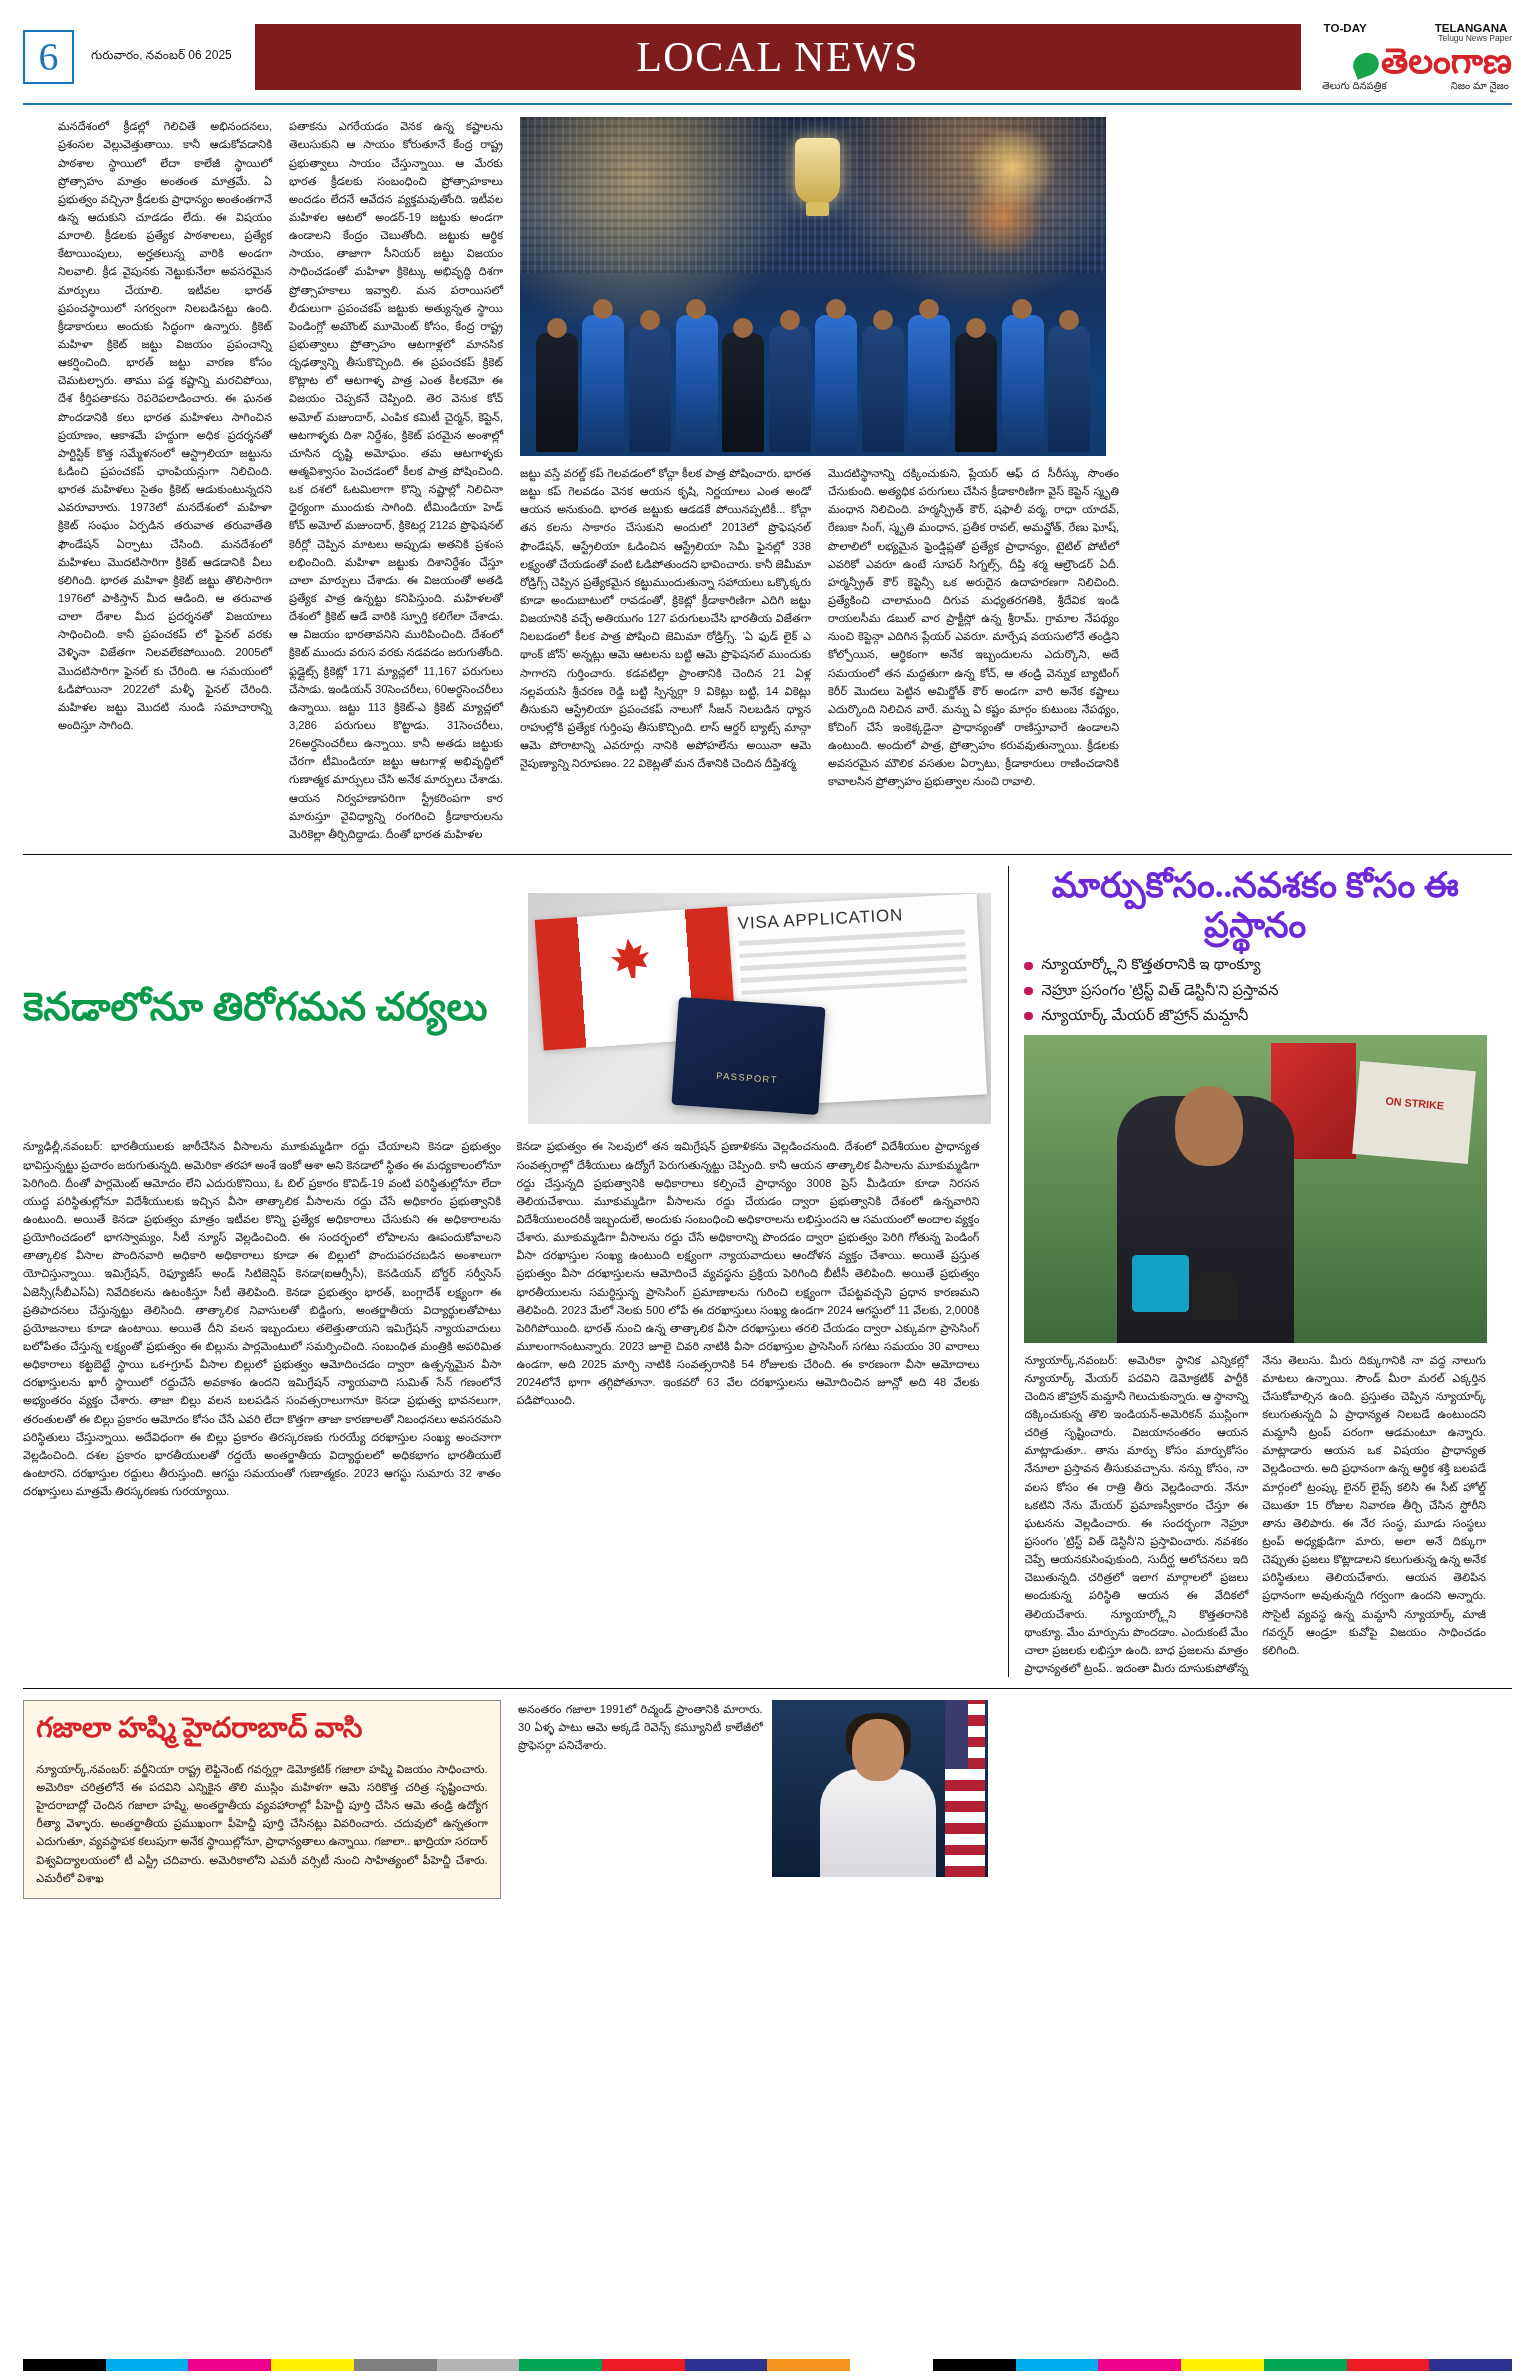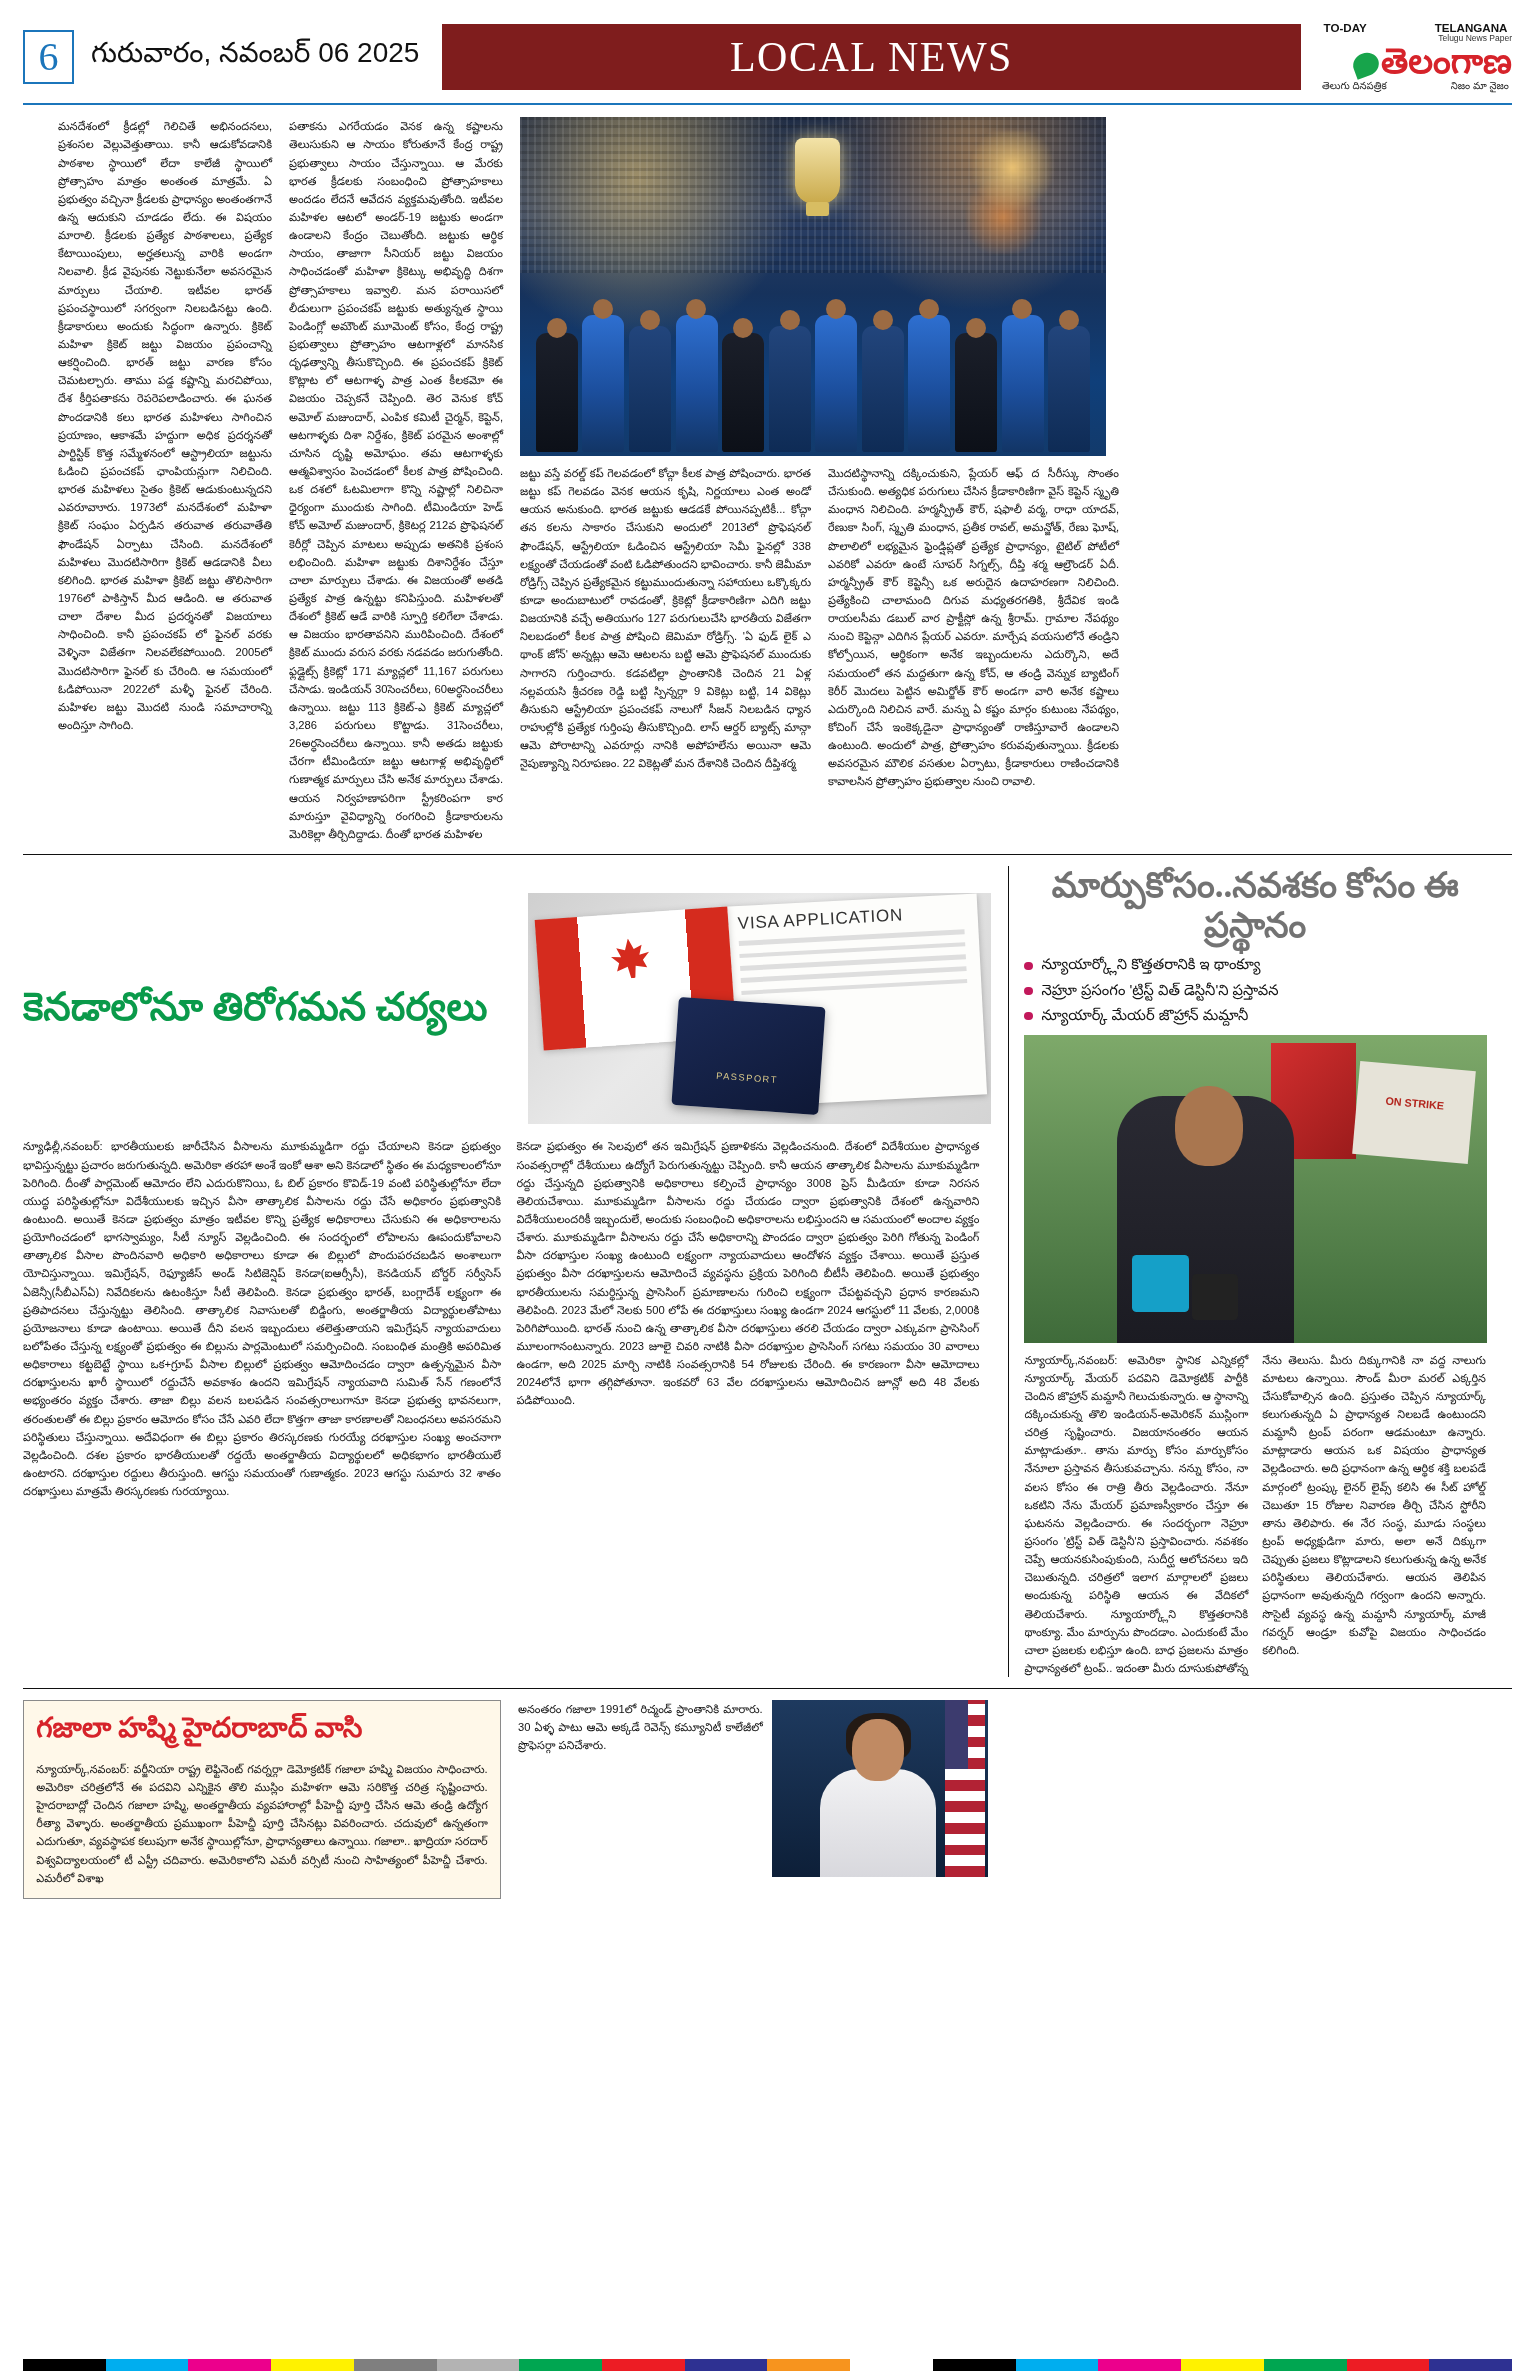--- a/index.html
+++ b/index.html
@@ -32,21 +32,21 @@
     width: 51px; height: 54px;
     border: 2.3px solid #1b75bb;
     color: #1b75bb;
     font-size: 40px;
     line-height: 49px;
     text-align: center;
     font-family: "Liberation Serif", serif;
     margin-right: 17px;
   }
   .dateline {
-    font-size: 28px;
+    font-size: 12px;
     color: #111;
     font-family: "Liberation Sans", sans-serif;
     white-space: nowrap;
     margin-right: 23px;
   }
   .section-banner {
     flex: 1;
     background: #7f1d1d;
     height: 66px;
     display: flex;
@@ -192,21 +192,21 @@
   .mid-left { width: 968px; }
   .mid-right { width: 478px; border-left: 1.5px solid #111; padding-left: 15.4px; }
 
   .tel-head {
     color: #0a9a4a;
     font-size: 39px;
     font-family: "Liberation Serif", serif;
     line-height: 1.15;
     margin: 0 0 9.3px 0;
   }
-  .tel-head.red { color:#737373; font-size: 35px; text-align:center; }
+  .tel-head.red { color:#6d28d9; font-size: 35px; text-align:center; }
 
   .bullets { list-style:none; margin: 0 0 9.3px 0; padding: 0; }
   .bullets li {
     font-size: 14.7px;
     color: #111;
     margin-bottom: 5.4px;
     position: relative;
     padding-left: 17px;
     line-height: 1.35;
   }

